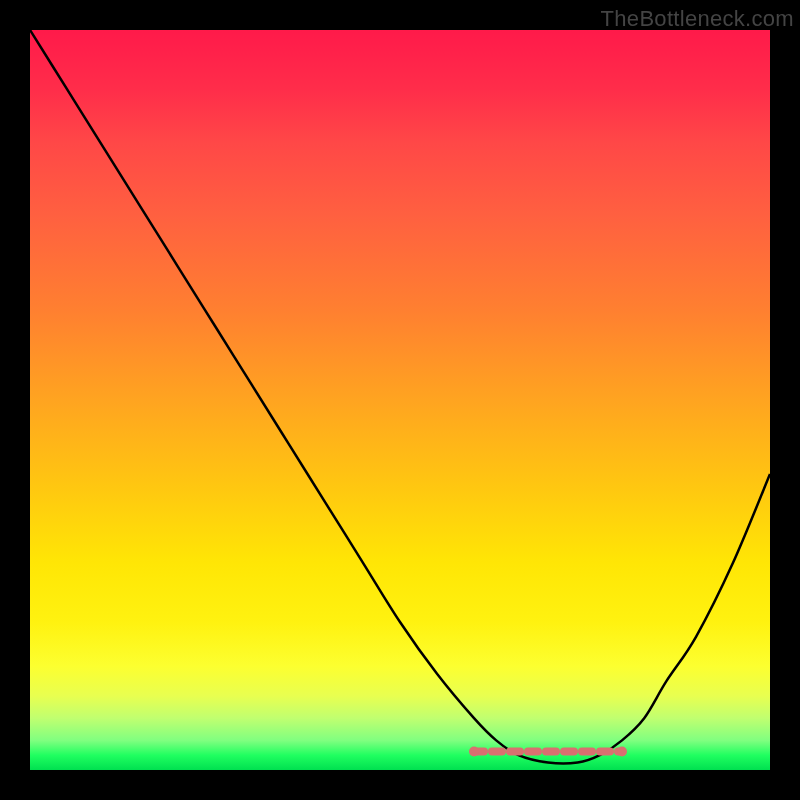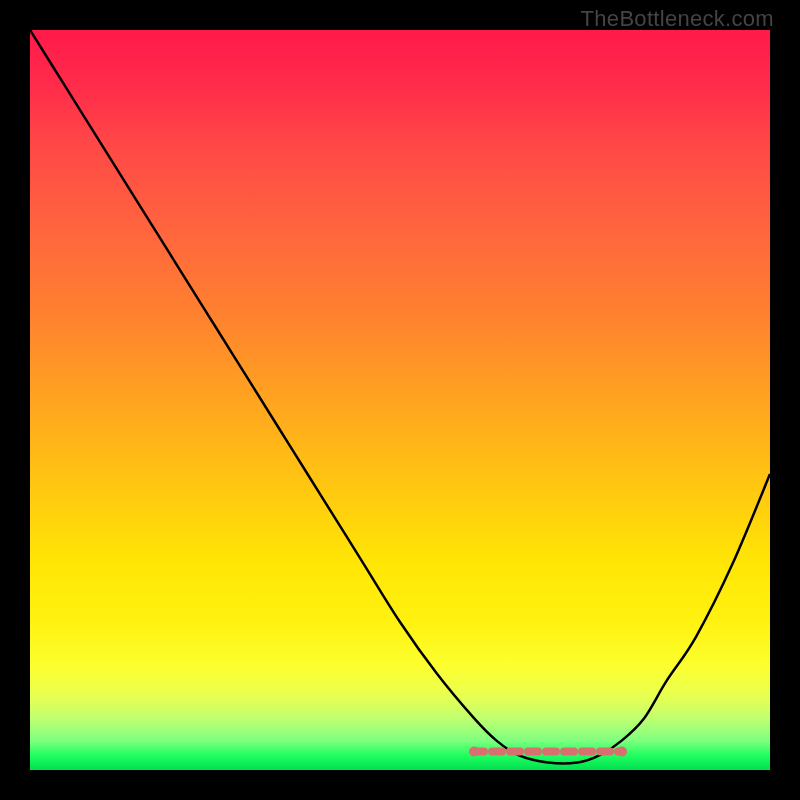--- a/index.html
+++ b/index.html
@@ -7,21 +7,21 @@
     width: 800px;
     height: 800px;
     background: #000;
     position: relative;
     font-family: Arial, sans-serif;
     overflow: hidden;
   }
   .watermark {
     position: absolute;
     top: 6px;
-    right: 26px;
+    right: 6px;
     color: #444;
     font-size: 22px;
     font-weight: 500;
     z-index: 10;
     letter-spacing: 0.3px;
   }
   .plot-area {
     position: absolute;
     left: 30px;
     top: 30px;

